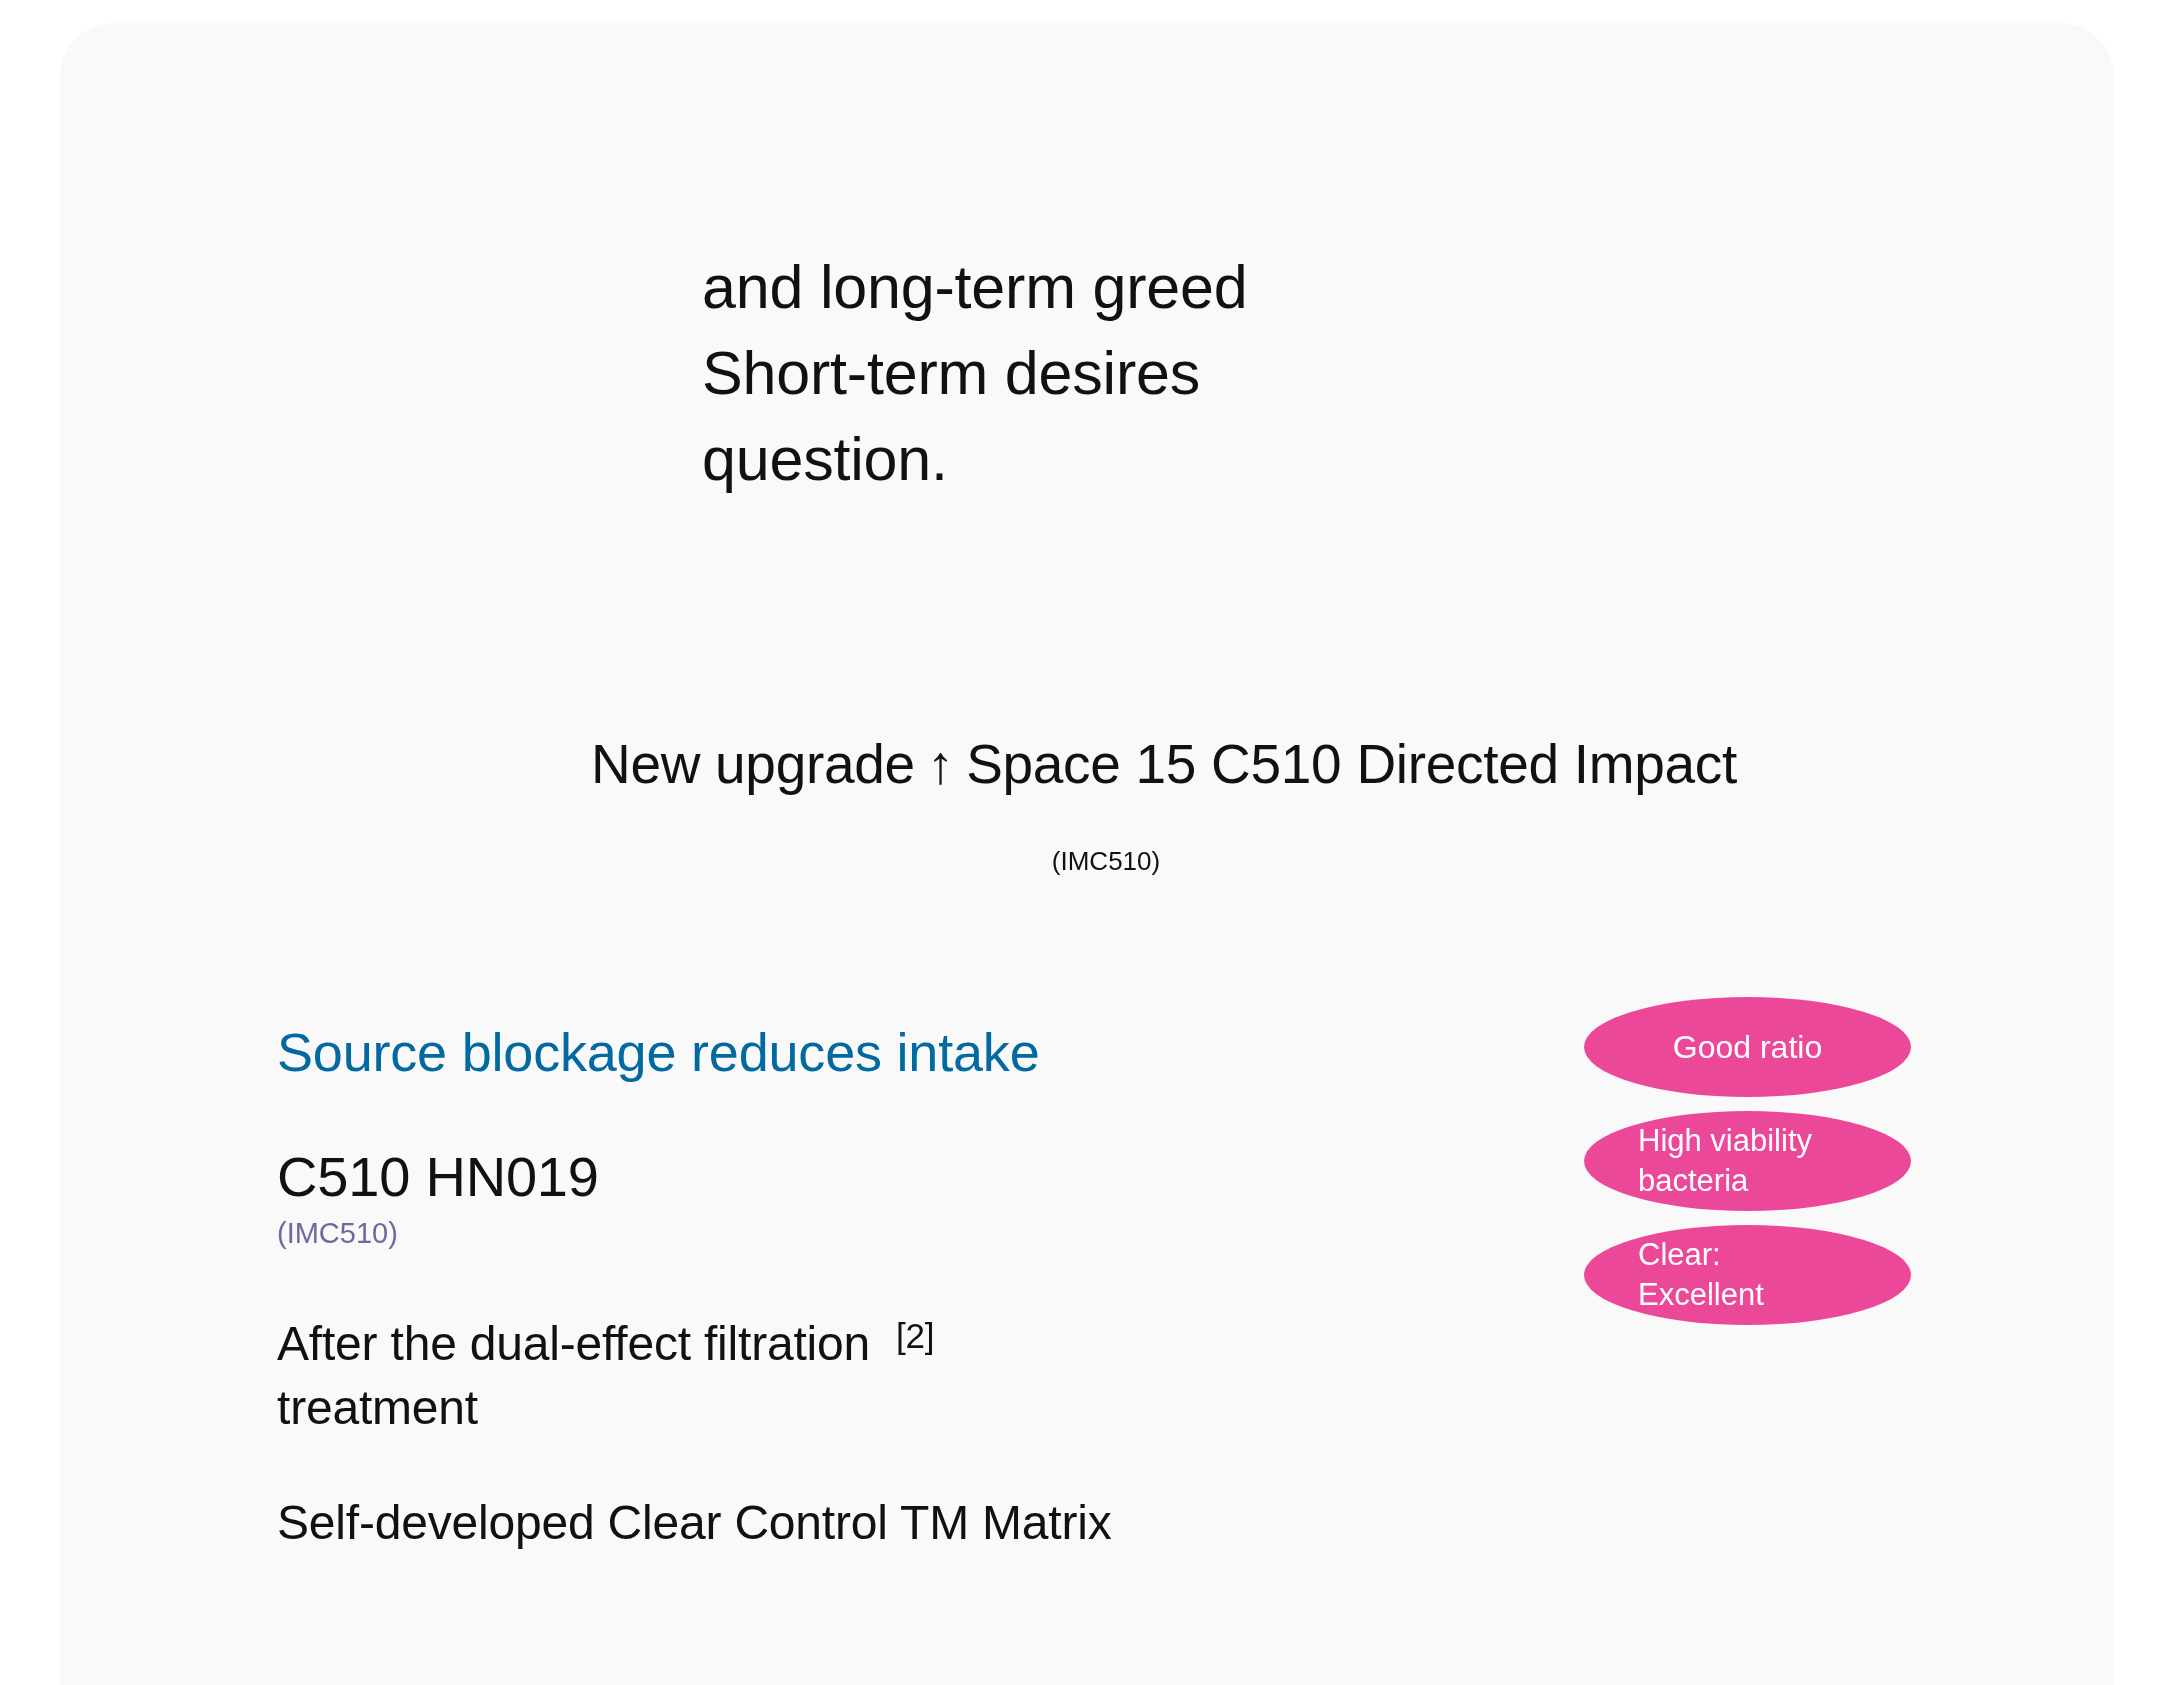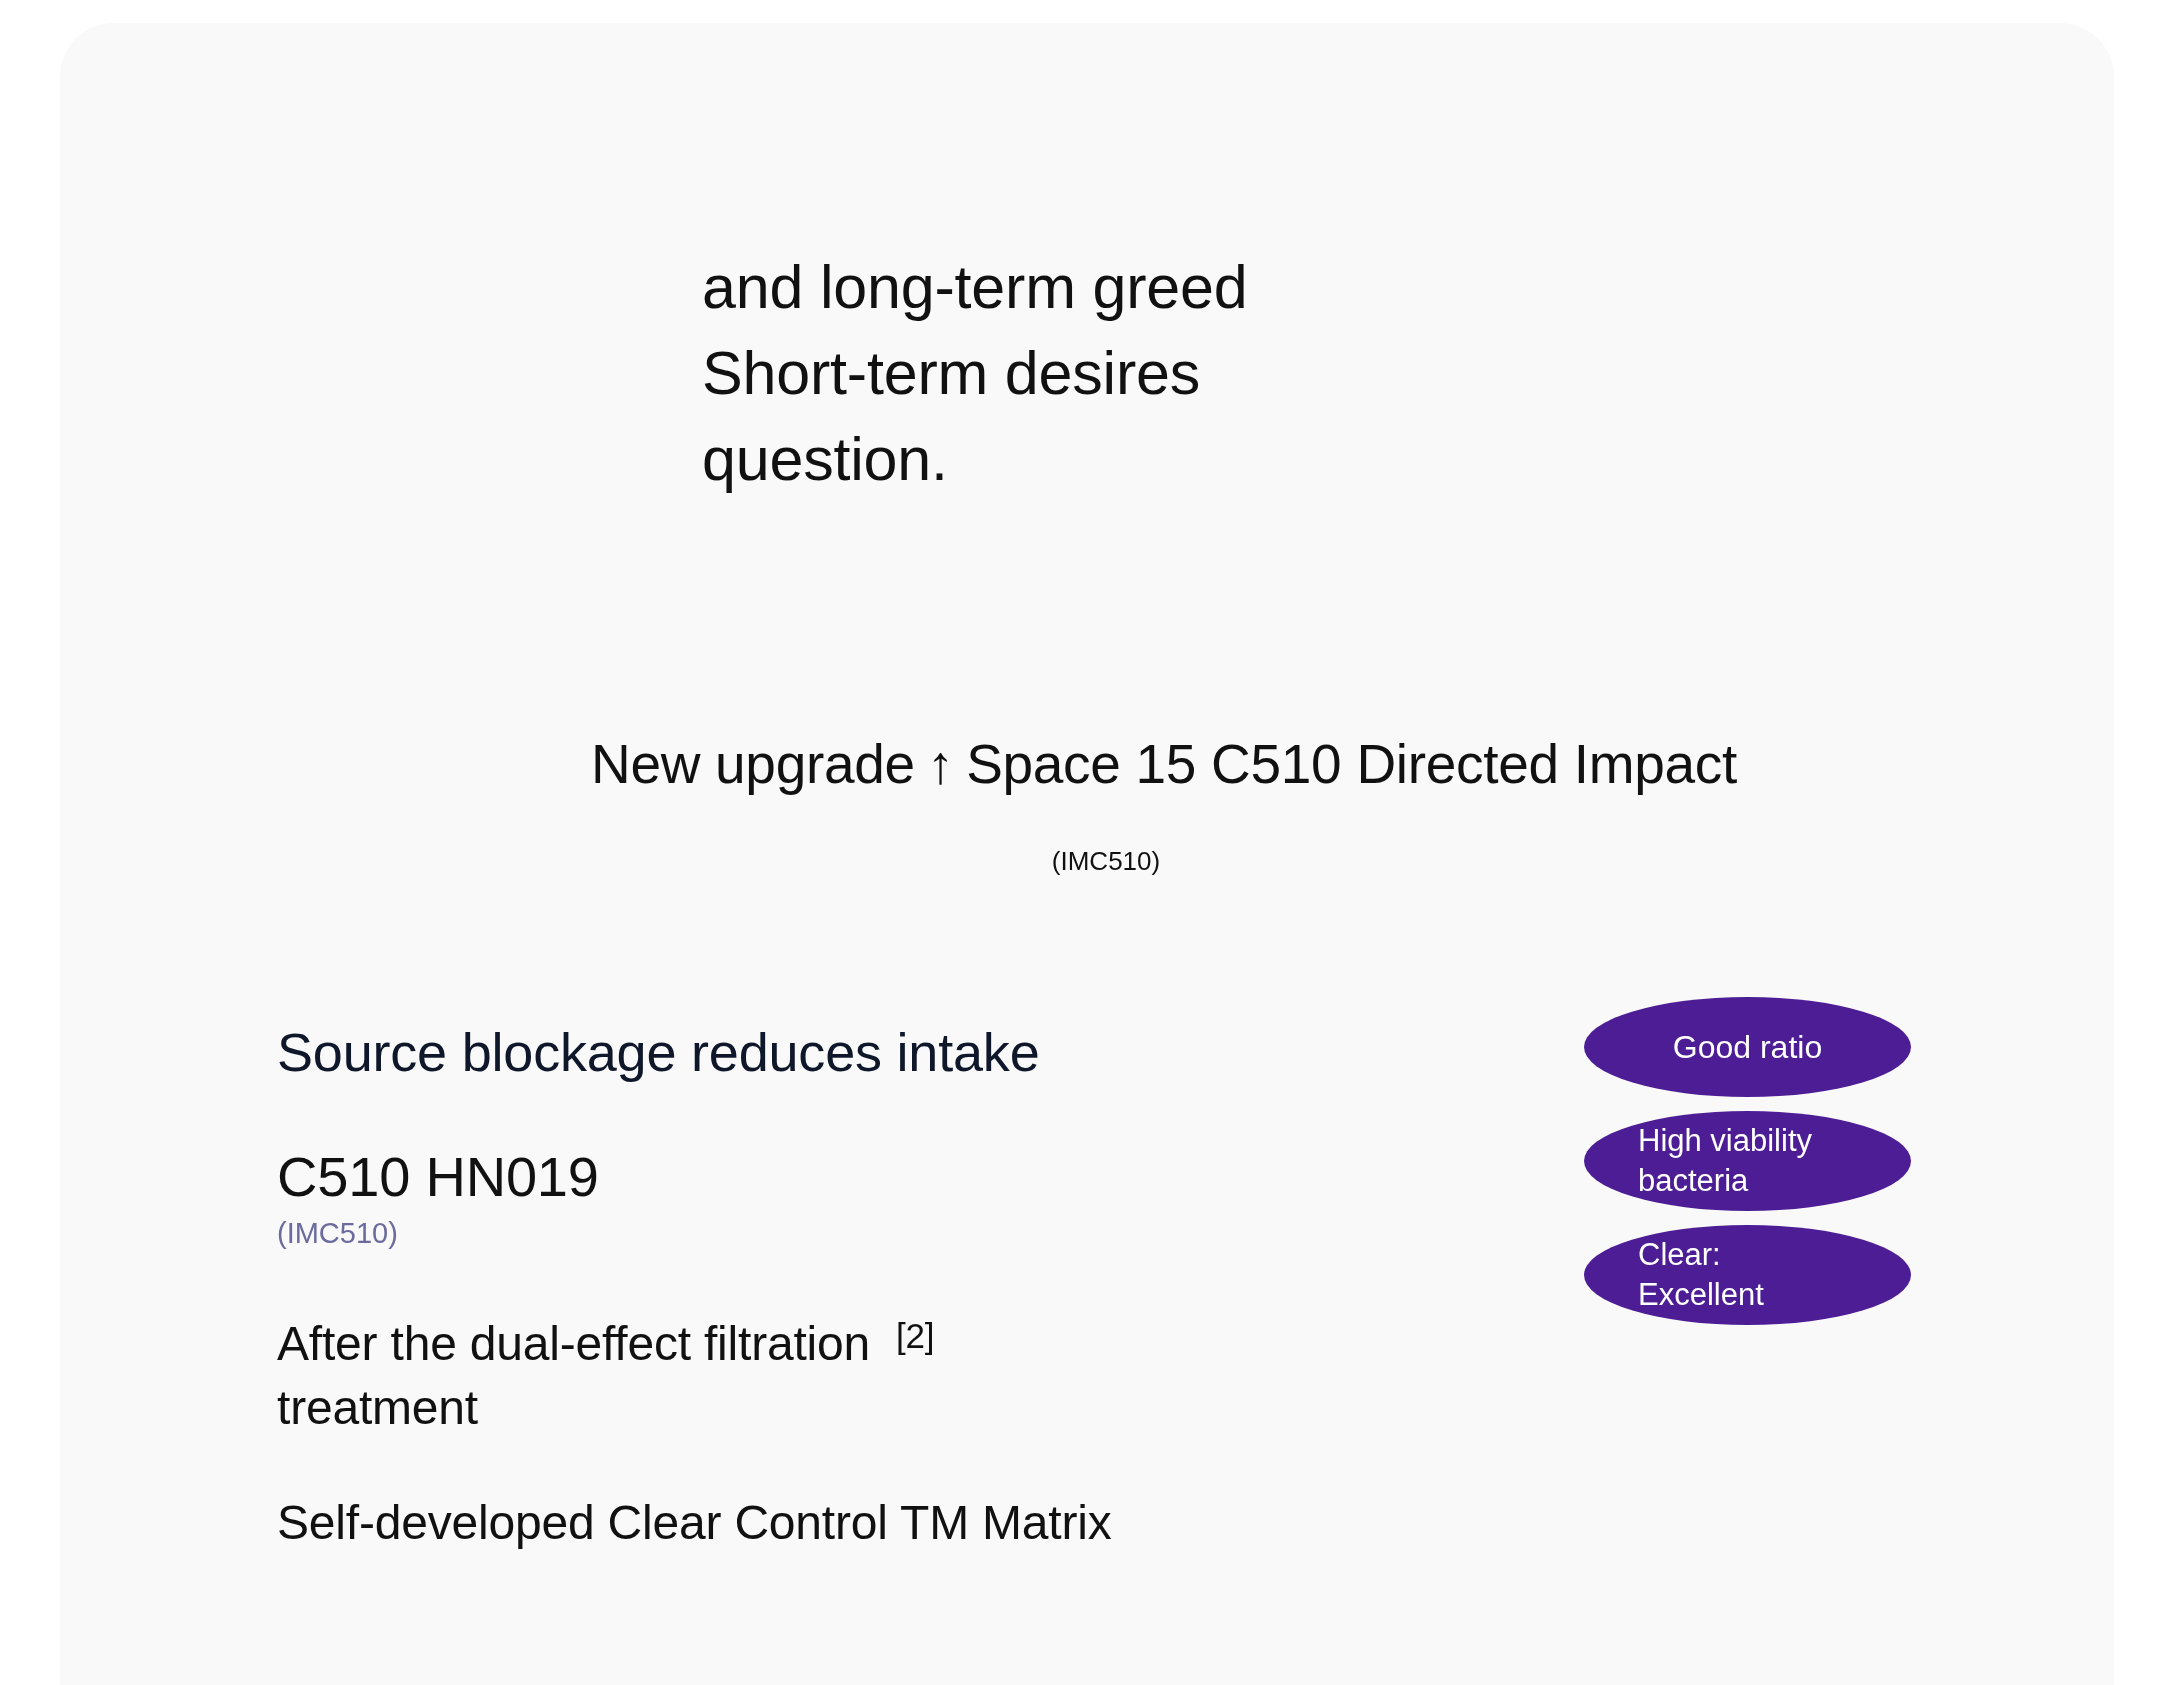--- a/index.html
+++ b/index.html
@@ -80,21 +80,21 @@
   
   #body-column {
     position: absolute;
     left: 277px;
     top: 1018px;
     width: 1264px;
   }
   #body-column .body-h1 {
     font-size: 54px;
     line-height: 68px;
-    color: #0f172a;
+    color: #0369a1;
     white-space: nowrap;
     letter-spacing: -0.2px;
   }
   #body-column .body-h2 {
     font-size: 56px;
     line-height: 70px;
     color: #111111;
     margin-top: 56px;
     white-space: nowrap;
     letter-spacing: -0.2px;
@@ -126,21 +126,21 @@
   #badge-stack {
     position: absolute;
     left: 1584px;
     top: 997px;
     width: 327px;
   }
   .badge {
     width: 327px;
     height: 100px;
     border-radius: 50%;
-    background: #4c1d95;
+    background: #ec4899;
     position: relative;
     margin-bottom: 14px;
     box-sizing: border-box;
     text-decoration: underline;
   }
   .badge-label {
     position: absolute;
     left: 54px;
     right: 30px;
     top: 50%;

